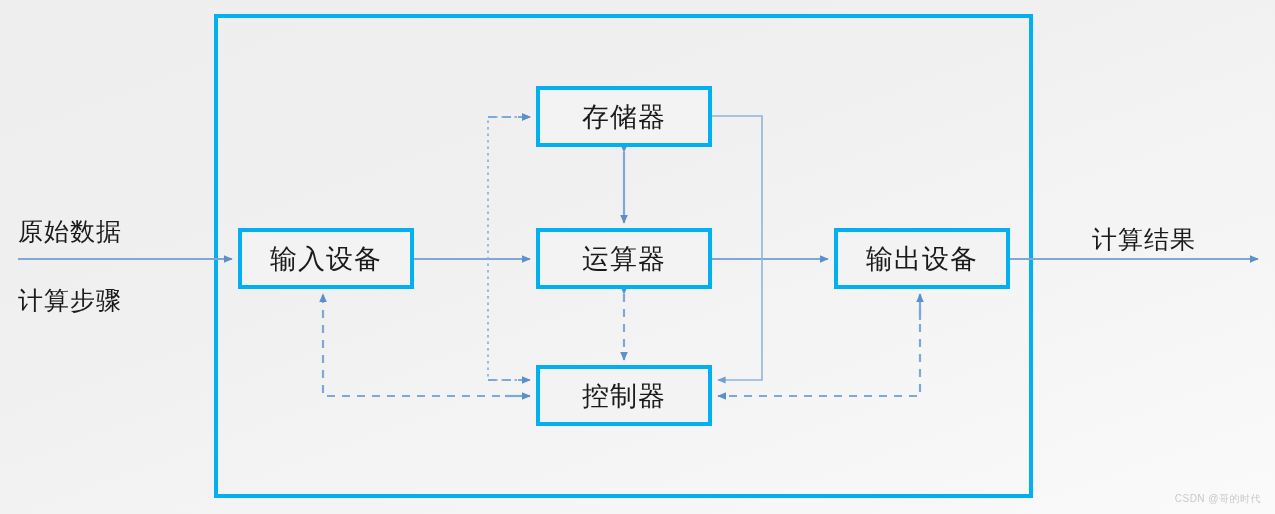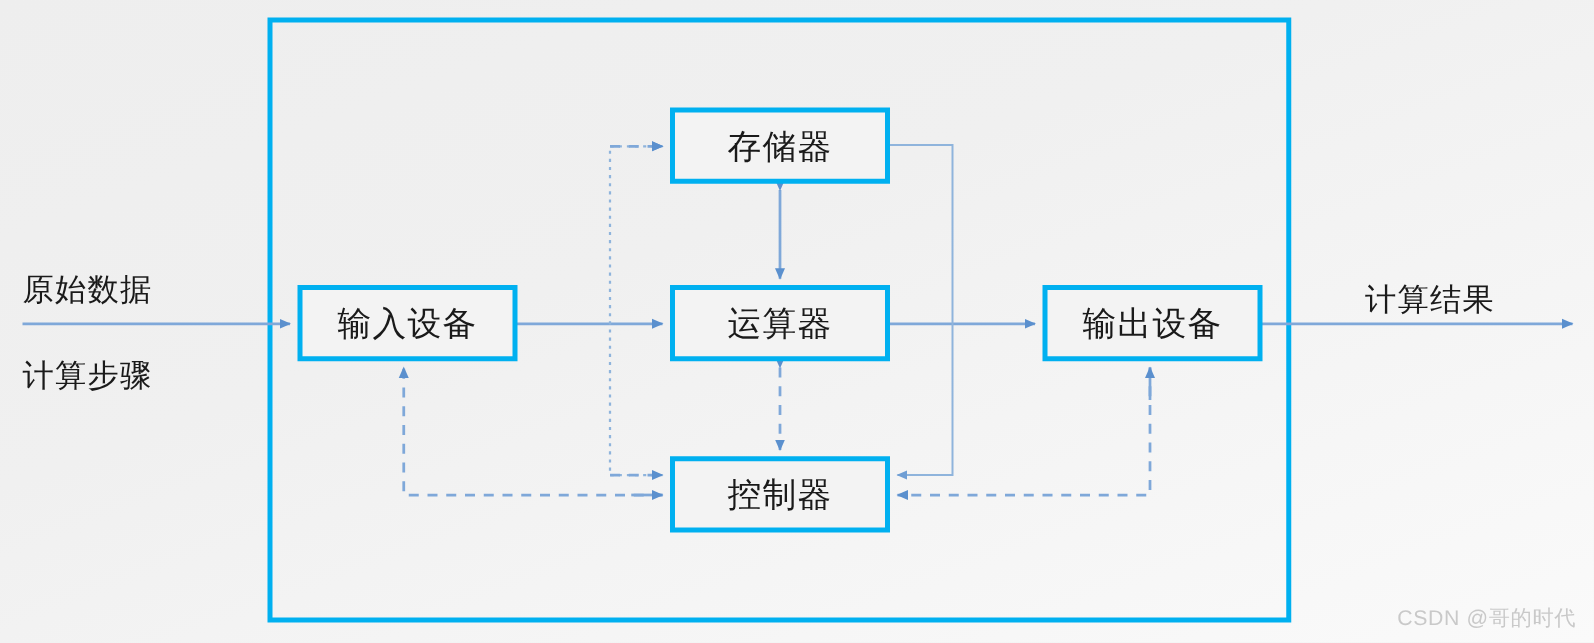--- a/index.html
+++ b/index.html
@@ -37,21 +37,21 @@
     font-family: "Liberation Serif", "DejaVu Serif", serif;
     font-size: 25px;
     fill: #1a1a1a;
     letter-spacing: 1px;
   }
   .watermark {
     position: absolute;
     right: 14px;
     bottom: 8px;
     font-family: "Liberation Sans", "DejaVu Sans", sans-serif;
-    font-size: 17px;
+    font-size: 10px;
     color: #c9c9c9;
     letter-spacing: 0.5px;
     white-space: nowrap;
   }
 </style>
 </head>
 <body>
 
 <div id="stage">
 

